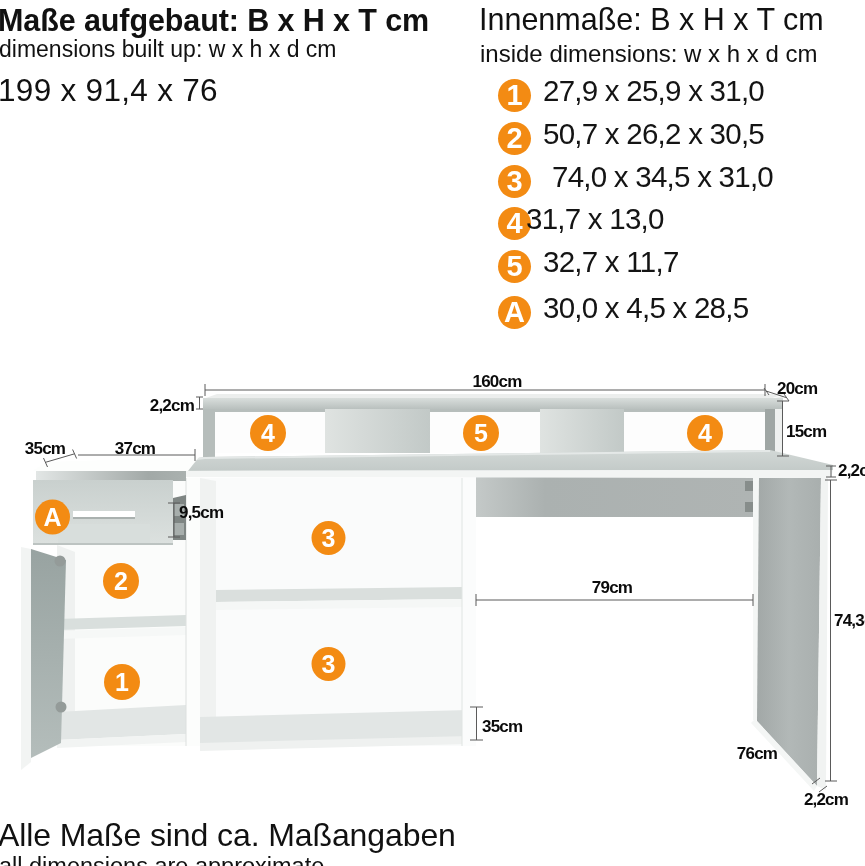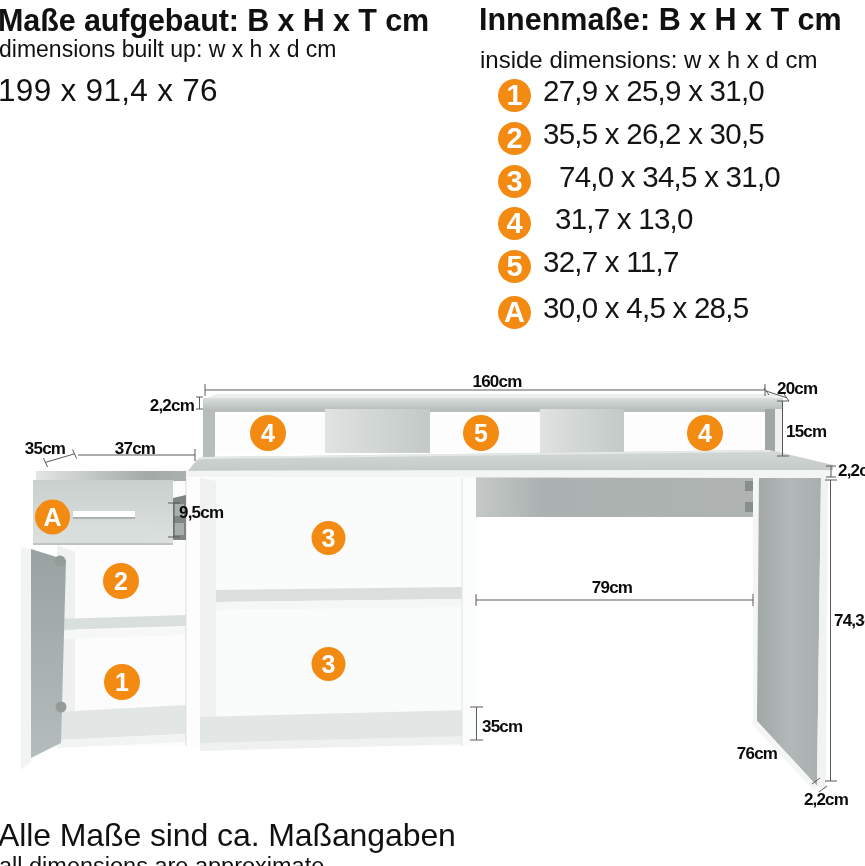--- a/index.html
+++ b/index.html
@@ -6,37 +6,37 @@
 body{width:865px;height:866px;position:relative;overflow:hidden;font-family:"Liberation Sans",sans-serif;color:#111}
 .abs{position:absolute;white-space:nowrap}
 .row{position:absolute;white-space:nowrap;font-size:29.5px;letter-spacing:-0.75px;color:#141414}
 .badge{display:inline-block;width:33px;height:33px;border-radius:50%;background:#f38b13;color:#fff;font-weight:bold;font-size:29px;text-align:center;line-height:33px;letter-spacing:0}
 </style>
 </head>
 <body>
 <div class="abs" style="left:-2px;top:3px;font-size:30.5px;font-weight:bold;letter-spacing:-0.1px">Maße aufgebaut: B x H x T cm</div>
 <div class="abs" style="left:-1px;top:36px;font-size:23px">dimensions built up: w x h x d cm</div>
 <div class="abs" style="left:-2px;top:72px;font-size:31.5px;letter-spacing:0.3px">199 x 91,4 x 76</div>
-<div class="abs" style="left:479px;top:2px;font-size:30.5px;font-weight:bold">Innenmaße: B x H x T cm</div>
-<div class="abs" style="left:480px;top:46px;font-size:24px">inside dimensions: w x h x d cm</div>
+<div class="abs" style="left:479px;top:2px;font-size:30.5px;font-weight:normal">Innenmaße: B x H x T cm</div>
+<div class="abs" style="left:480px;top:40px;font-size:24px">inside dimensions: w x h x d cm</div>
 <div class="row" style="left:498px;top:78px">
     <span style="position:absolute;left:0;top:0"><span class="badge">1</span></span>
     <span style="position:absolute;left:45px;top:-4px">27,9 x 25,9 x 31,0</span>
   </div>
 <div class="row" style="left:498px;top:121px">
     <span style="position:absolute;left:0;top:0"><span class="badge">2</span></span>
-    <span style="position:absolute;left:45px;top:-4px">35,5 x 26,2 x 30,5</span>
+    <span style="position:absolute;left:45px;top:-4px">50,7 x 26,2 x 30,5</span>
   </div>
 <div class="row" style="left:498px;top:164px">
     <span style="position:absolute;left:0;top:0"><span class="badge">3</span></span>
-    <span style="position:absolute;left:61px;top:-4px">74,0 x 34,5 x 31,0</span>
+    <span style="position:absolute;left:54px;top:-4px">74,0 x 34,5 x 31,0</span>
   </div>
 <div class="row" style="left:498px;top:206px">
     <span style="position:absolute;left:0;top:0"><span class="badge">4</span></span>
-    <span style="position:absolute;left:57px;top:-4px">31,7 x 13,0</span>
+    <span style="position:absolute;left:28px;top:-4px">31,7 x 13,0</span>
   </div>
 <div class="row" style="left:498px;top:249px">
     <span style="position:absolute;left:0;top:0"><span class="badge">5</span></span>
     <span style="position:absolute;left:45px;top:-4px">32,7 x 11,7</span>
   </div>
 <div class="row" style="left:498px;top:295px">
     <span style="position:absolute;left:0;top:0"><span class="badge">A</span></span>
     <span style="position:absolute;left:45px;top:-4px">30,0 x 4,5 x 28,5</span>
   </div>
 <div class="abs" style="left:-2px;top:817px;font-size:32px;letter-spacing:-0.1px">Alle Maße sind ca. Maßangaben</div>

